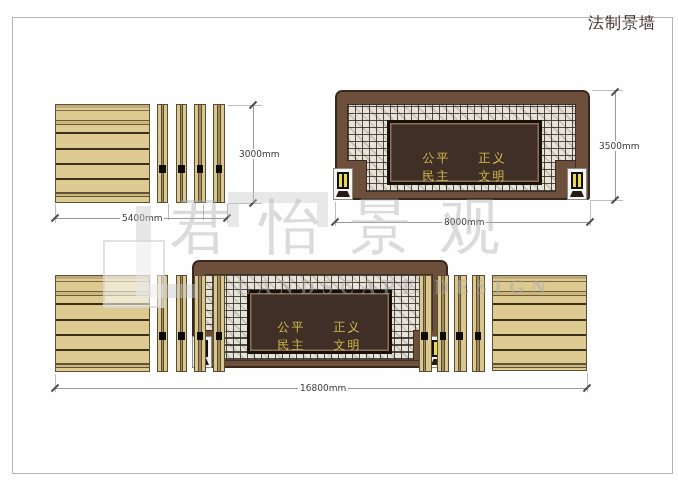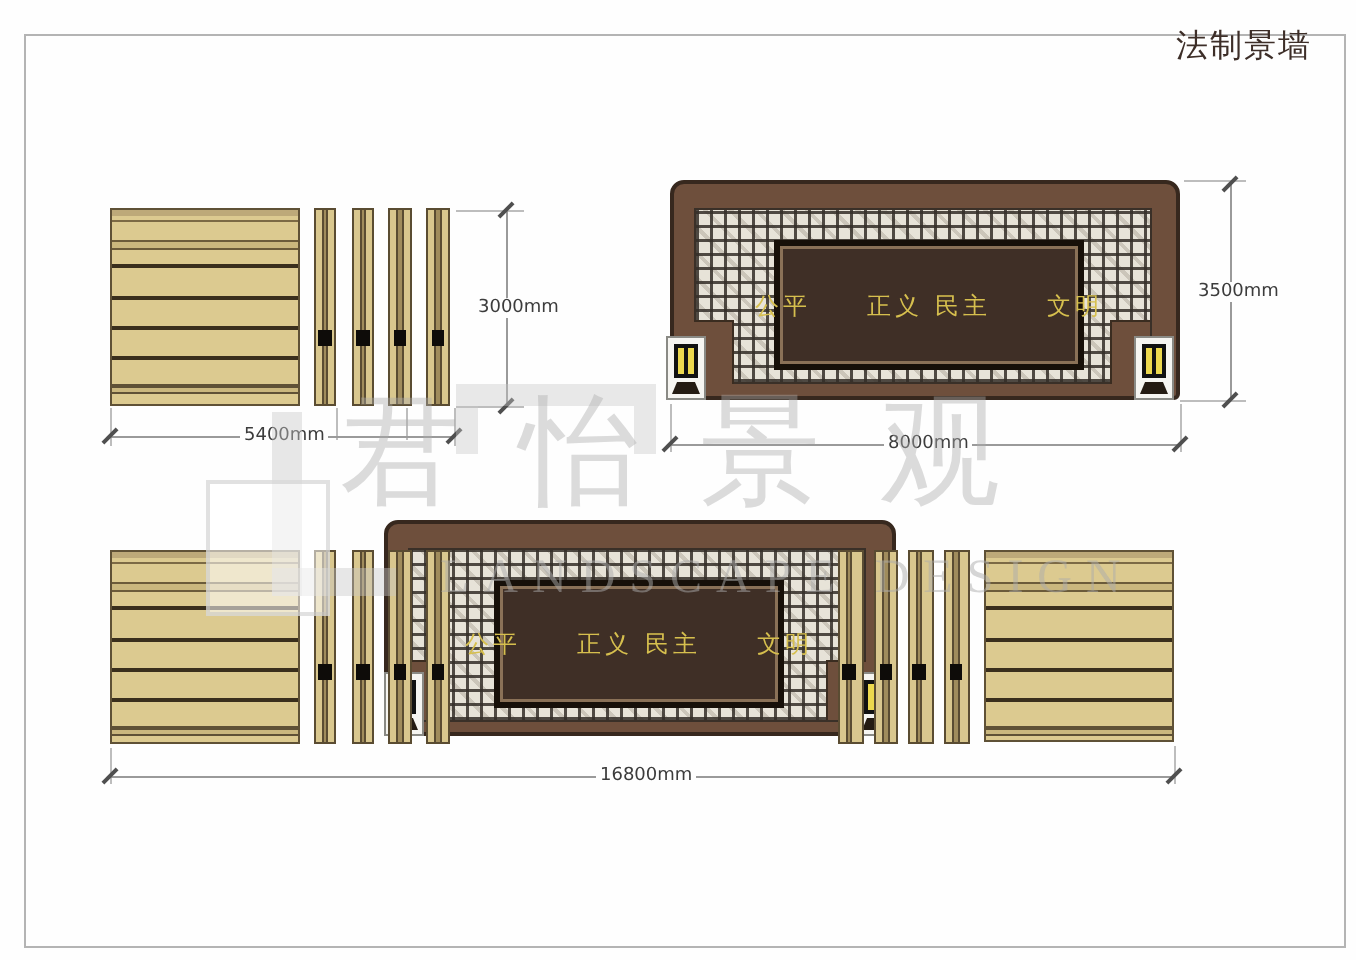--- a/index.html
+++ b/index.html
@@ -31,21 +31,21 @@
   .lattice{position:absolute;background-color:#e7e3d8;border:1px solid #3a3028;box-sizing:border-box;
     background-image:
       repeating-linear-gradient(0deg, rgba(52,46,40,.85) 0 1.5px, transparent 1.5px 7px),
       repeating-linear-gradient(90deg, rgba(52,46,40,.85) 0 1.5px, transparent 1.5px 7px),
       repeating-linear-gradient(45deg, rgba(120,110,95,.25) 0 2px, transparent 2px 9px);}
   .step-patch{position:absolute;background:#6e4f3c;border-top:1px solid #3a2c20;box-sizing:border-box;}
   .step-patch.sp-l{border-right:1px solid #3a2c20;}
   .step-patch.sp-r{border-left:1px solid #3a2c20;}
   .plaque{position:absolute;background:#3f2f26;border:3px solid #171009;box-sizing:border-box;
           box-shadow:inset 0 0 0 1.5px #8a7157;
-          display:flex;flex-direction:row;justify-content:center;align-items:center;gap:6px;}
+          display:flex;flex-direction:column;justify-content:flex-end;align-items:center;gap:6px;}
   .plaque span{color:#d6bf4e;font-size:12px;line-height:1;letter-spacing:2px;white-space:pre;}
 
   
   .lantern{position:absolute;width:20px;height:32px;background:#f6f5f1;border:1px solid #8a8a85;box-sizing:border-box;}
   .lantern .body{position:absolute;left:3px;top:3px;width:12px;height:17px;background:#111;}
   .lantern .body i{position:absolute;top:2px;width:3px;height:13px;background:#ecd84e;}
   .lantern .body i.b1{left:2px;} .lantern .body i.b2{left:7px;}
   .lantern .base{position:absolute;left:2px;bottom:2px;width:14px;height:6px;background:#241b12;
                  clip-path:polygon(18% 0,82% 0,100% 100%,0 100%);}
 
@@ -53,22 +53,22 @@
   .dim-h{position:absolute;height:0;border-top:1px solid #9a9a9a;}
   .dim-v{position:absolute;width:0;border-left:1px solid #9a9a9a;}
   .ext-h{position:absolute;height:0;border-top:1px solid #bdbdbd;}
   .ext-v{position:absolute;width:0;border-left:1px solid #bdbdbd;}
   .tick{position:absolute;width:10px;height:2px;background:#4f4f4f;transform:rotate(-45deg);}
   .dim-label{position:absolute;font-size:9px;line-height:10px;color:#3c3c3c;background:#fefefe;padding:0 2px;white-space:nowrap;}
 
   
   .wm{position:absolute;pointer-events:none;z-index:6;}
   .wm-cn{left:170px;top:196px;font-size:60px;line-height:1;letter-spacing:30px;color:rgba(172,172,172,.42);}
-  .wm-en{left:220px;top:277px;font-size:24px;line-height:1;letter-spacing:7px;
-         color:rgba(172,172,172,.5);font-family:"Liberation Serif",serif;}
+  .wm-en{left:237px;top:277px;font-size:20px;line-height:1;letter-spacing:7px;
+         color:rgba(172,172,172,.5);font-family:"Liberation Serif",serif;font-weight:bold;}
   .wm-s1{left:228px;top:192px;width:78px;height:24px;border:11px solid rgba(200,200,200,.4);border-bottom:none;}
   .wm-s2v{left:136px;top:206px;width:15px;height:92px;background:rgba(200,200,200,.42);}
   .wm-s2h{left:136px;top:284px;width:62px;height:14px;background:rgba(200,200,200,.42);}
   .wm-s3{left:103px;top:240px;width:58px;height:64px;background:rgba(255,255,255,.55);border:2px solid rgba(195,195,195,.5);}
 </style>
 </head>
 <body>
 
 <div class="sheet">
   <div class="frame"></div>

